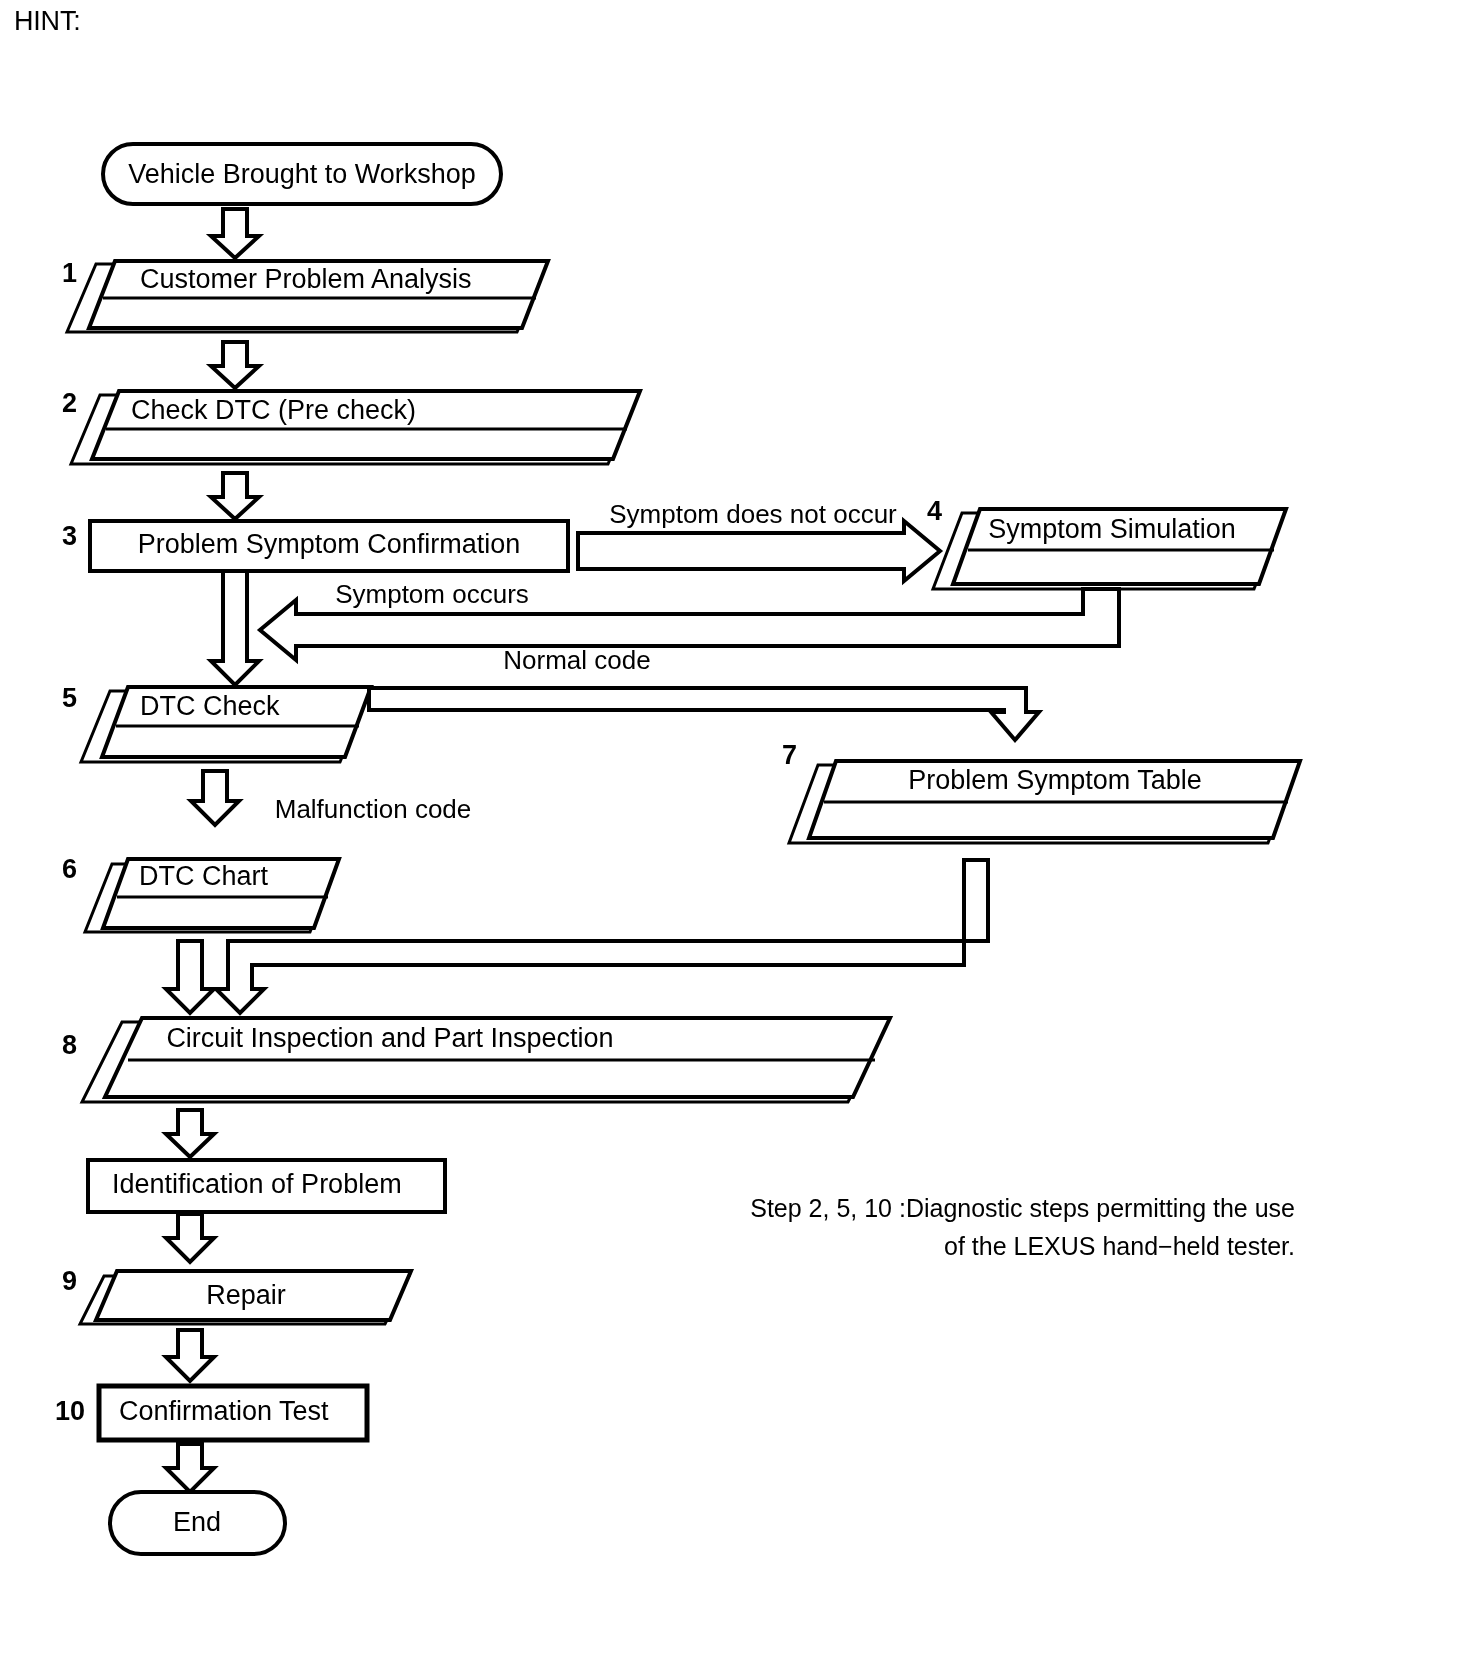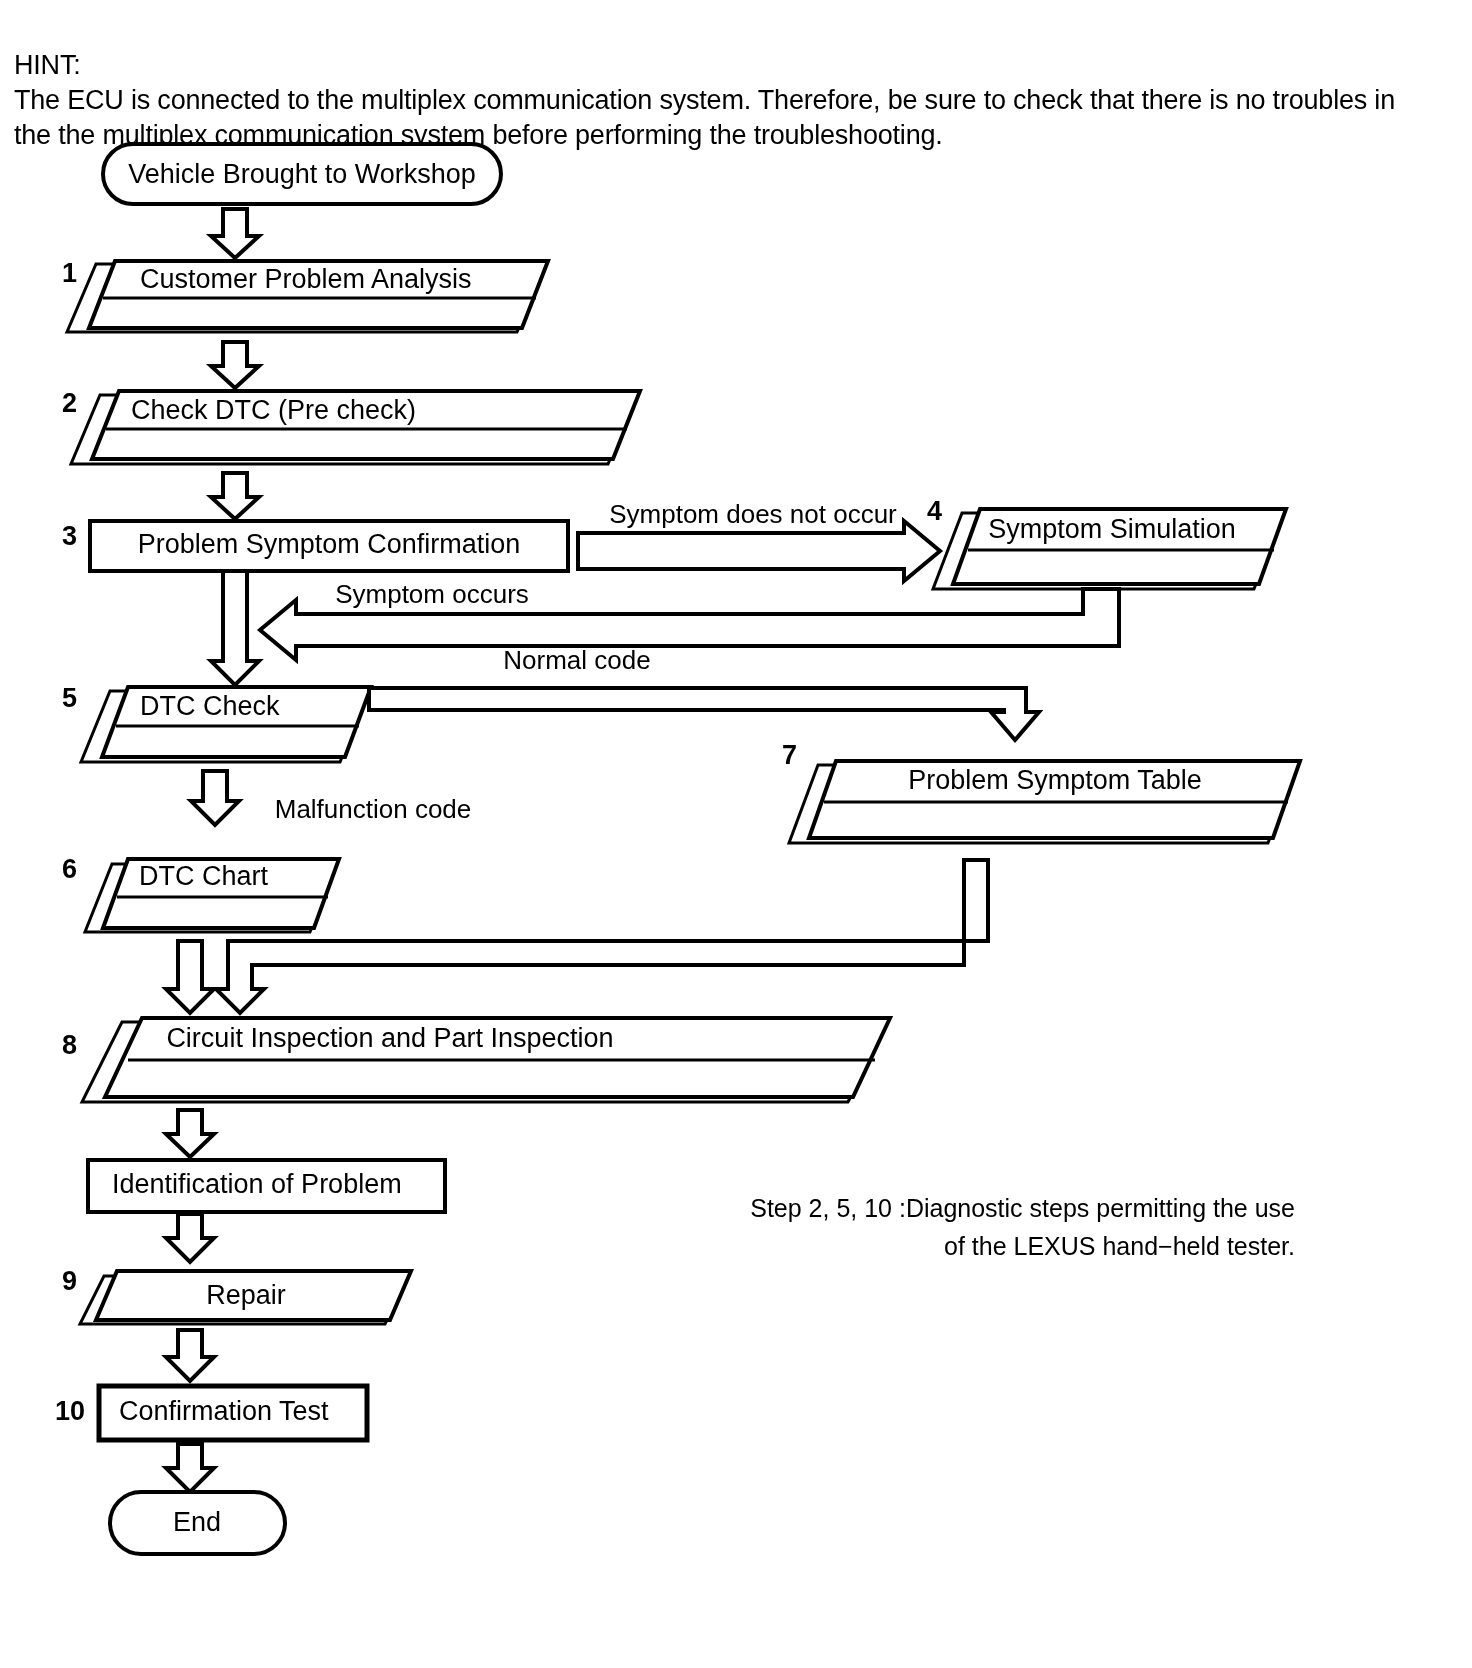--- a/index.html
+++ b/index.html
@@ -3,40 +3,39 @@
 <meta charset="utf-8">
 <style>
   html,body{margin:0;padding:0;background:#fff;}
   body{
     width:1472px;height:1668px;position:relative;overflow:hidden;
     font-family:"Liberation Sans","DejaVu Sans",sans-serif;
     color:#000;
   }
   #hint{
     position:absolute;left:14px;top:4px;width:1420px;
-    font-size:27px;line-height:35px;letter-spacing:-0.2px;margin-top:44px;
+    font-size:27px;line-height:35px;letter-spacing:-0.2px;
   }
   #hint .hint-label{display:block;}
   #hint .hint-body{display:block;}
   #flow{position:absolute;left:0;top:0;width:1472px;height:1668px;}
   .lbl{
     font-family:"Liberation Sans","DejaVu Sans",sans-serif;
     font-size:27px;fill:#000;
   }
   .stepnum{font-size:27px;font-weight:bold;}
   .edgelbl{font-size:26px;}
   .note{font-size:25px;}
   text{dominant-baseline:middle;}
 </style>
 </head>
 <body>
 
 <div id="hint">
   <span class="hint-label">HINT:</span>
-  <span class="hint-body">The ECU is connected to the multiplex communication system. Therefore, be sure to check that there is no troubles in the the multiplex communication system before performing the troubleshooting.</span>
 </div>
 
 <svg id="flow" viewBox="0 0 1472 1668">
 
   <g>
     <rect x="103" y="144" width="398" height="60" rx="30" ry="30" fill="#fff" stroke="#000" stroke-width="4"></rect>
     <text class="lbl" x="302" y="176" text-anchor="middle">Vehicle Brought to Workshop</text>
   </g>
 
   <g>

